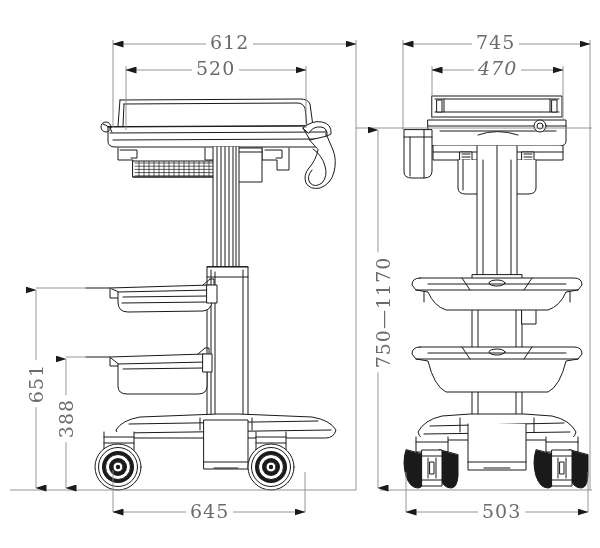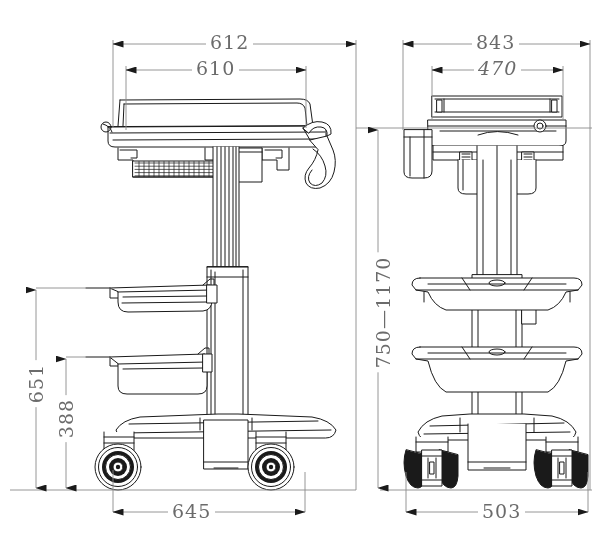--- a/index.html
+++ b/index.html
@@ -326,27 +326,27 @@
 
     <path d="M403,44 L590,44" marker-start="url(#ahL)" marker-end="url(#ahR)"></path>
     <path d="M432,70 L563,70" marker-start="url(#ahL)" marker-end="url(#ahR)"></path>
     <path d="M378,130 L378,488" marker-start="url(#ahU)" marker-end="url(#ahD)"></path>
     <path d="M406,512 L588,512" marker-start="url(#ahL)" marker-end="url(#ahR)"></path>
   </g>
 </svg>
 
 <div class="dimtext" style="left:206px;top:33px;">612</div>
 
-<div class="dimtext" style="left:192px;top:59px;">610</div>
+<div class="dimtext" style="left:192px;top:59px;">520</div>
 
 <div class="dimtext vert rot" style="left:13px;top:374px;">651</div>
 
 <div class="dimtext vert rot" style="left:43px;top:409px;">388</div>
 
-<div class="dimtext" style="left:168px;top:502px;">645</div>
-
-<div class="dimtext" style="left:472px;top:33px;">843</div>
+<div class="dimtext" style="left:186px;top:502px;">645</div>
+
+<div class="dimtext" style="left:472px;top:33px;">745</div>
 
 <div class="dimtext" style="left:474px;top:59px;font-style:italic;">470</div>
 
 <div class="dimtext vert rot" style="left:324px;top:303px;">750—1170</div>
 
 <div class="dimtext" style="left:478px;top:502px;">503</div>
 
 </body></html>

